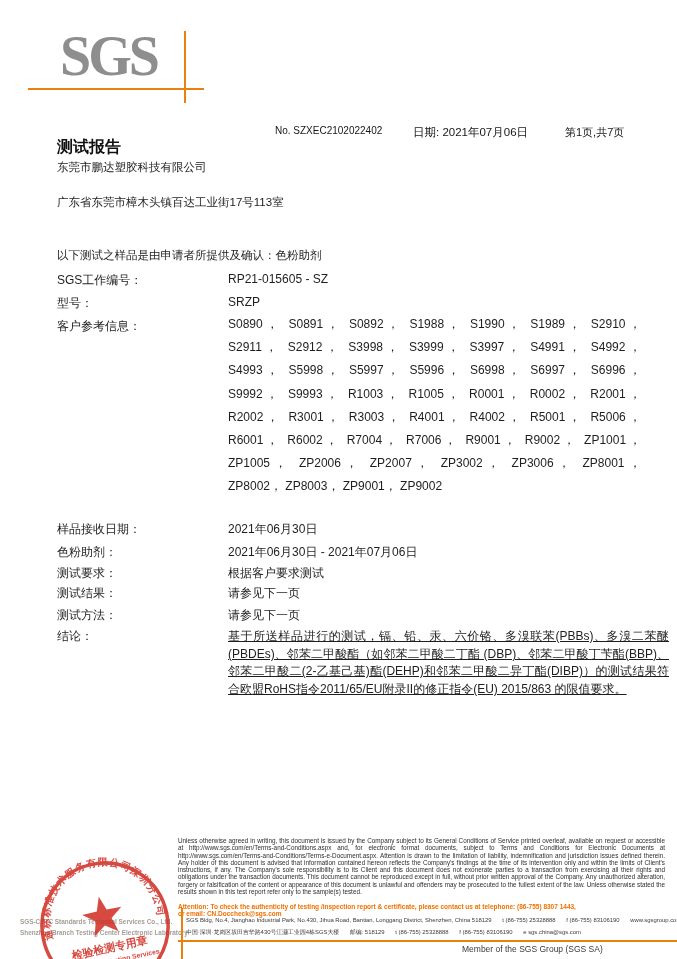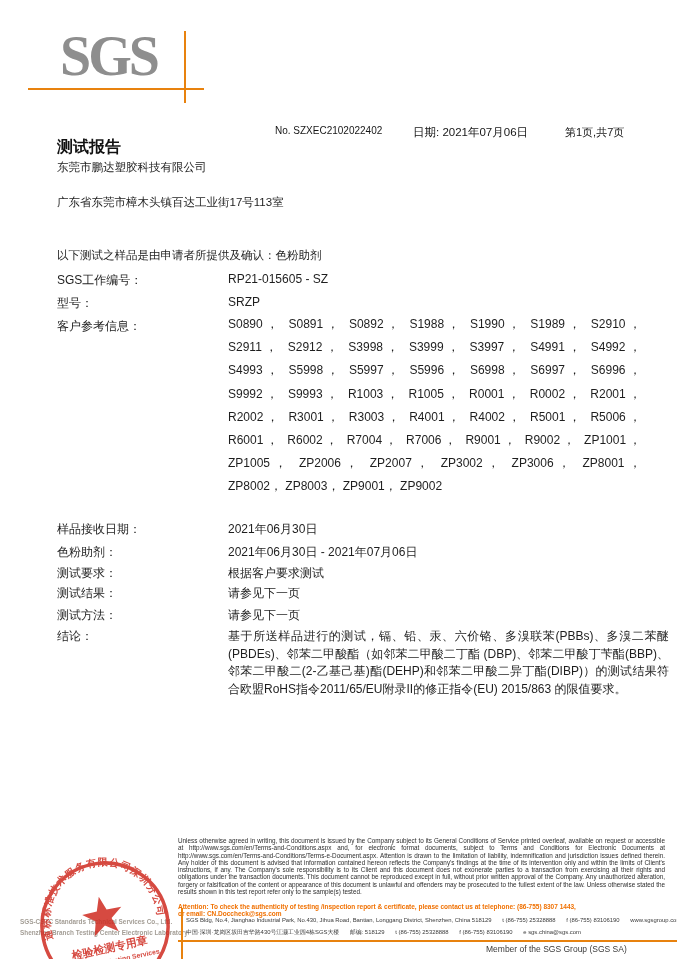--- a/index.html
+++ b/index.html
@@ -24,32 +24,32 @@
   .address { left:57px; top:186px; font-size:11.5px;margin-top:9px; }
   .statement { left:57px; top:248px; font-size:11.5px; }
 
   
   .row { left:57px; font-size:12px; width:612px; }
   .row .lbl { display:inline-block; width:171px; vertical-align:top; }
   .row .val { display:inline-block; vertical-align:top; }
   .refblock .val { width:413px; }
   .refline { display:block; line-height:23.2px; text-align:justify; text-align-last:justify; }
   .refline.last { text-align-last:left; }
-  .conclusion .val { width:441px; line-height:17.6px; text-align:justify; }
+  .conclusion .val { width:441px; line-height:17.6px; text-align:justify;text-decoration:underline; }
 
   
   .legal { left:178px; top:837px; width:487px; font-size:6.35px; line-height:7.3px; text-align:justify; color:#2e2e2e; }
   .attention { left:178px; top:903px; width:487px; font-size:6.5px; line-height:7.3px; font-weight:bold; color:#f07000; }
   .addr-row { left:186px; font-size:5.9px; color:#3a3a3a; white-space:nowrap; }
   .addr-row-1 { top:917px; }
   .addr-row-2 { top:928px; }
   .addr-row span { margin-right:9px; }
   .footer-vline { left:181px; top:908px; width:1.5px; height:51px; background:#e8820e; }
   .footer-hline { left:178px; top:940px; width:499px; height:1.5px; background:#e8820e; }
-  .member { left:486px; top:944px; font-size:8.5px; color:#3a3a3a; }
+  .member { left:462px; top:944px; font-size:8.5px; color:#3a3a3a; }
 
   .lab-name { left:20px; top:916px; width:180px; font-size:6.4px; line-height:11px; color:#a39d95; font-weight:bold; }
   .stamp { left:30px; top:851px; width:150px; height:150px; }
 </style>
 </head>
 <body>
 
 <div class="page">
 
   <div class="abs logo-text">SGS</div>

